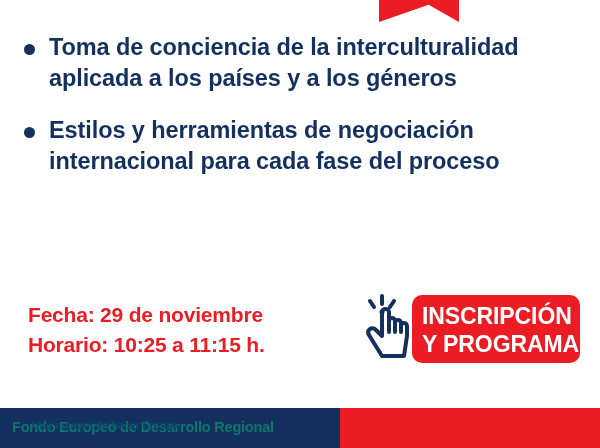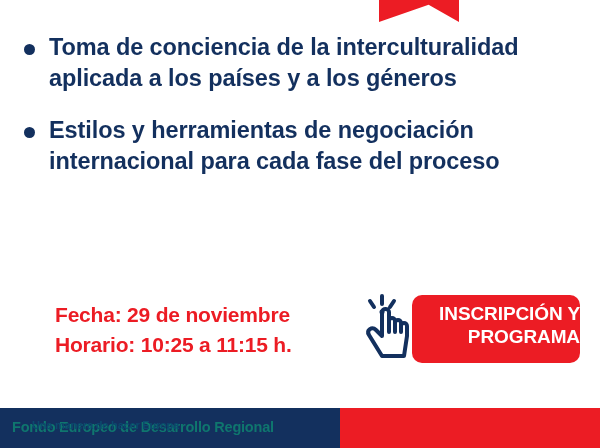--- a/index.html
+++ b/index.html
@@ -67,21 +67,20 @@
   
   .date-block {
     position: absolute;
     left: 28px;
     top: 300px;
     color: #ec1c24;
     font-size: 21px;
     font-weight: bold;
     line-height: 1.45;
     letter-spacing: -0.2px;
-    margin-left: 27px;
   }
   .date-block div {
     white-space: nowrap;
   }
 
   
   .inscription {
     position: absolute;
     left: 352px;
     top: 290px;
@@ -96,25 +95,24 @@
     height: 68px;
     background: #ec1c24;
     border-radius: 10px;
   }
   .inscription-label {
     position: absolute;
     left: 70px;
     top: 12px;
     width: 158px;
     color: #ffffff;
-    font-size: 19px;
+    font-size: 23px;
     font-weight: bold;
     line-height: 1.22;
     letter-spacing: -0.1px;
-    text-align: right;
   }
   .hand-icon {
     position: absolute;
     left: 0;
     top: 0;
     width: 78px;
     height: 78px;
   }
 
   

